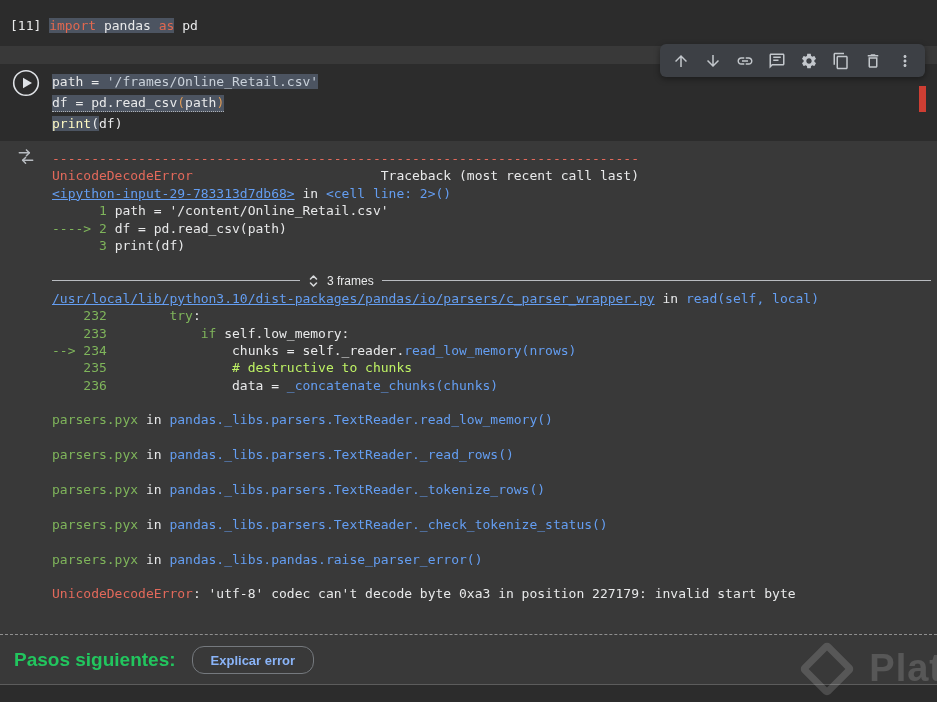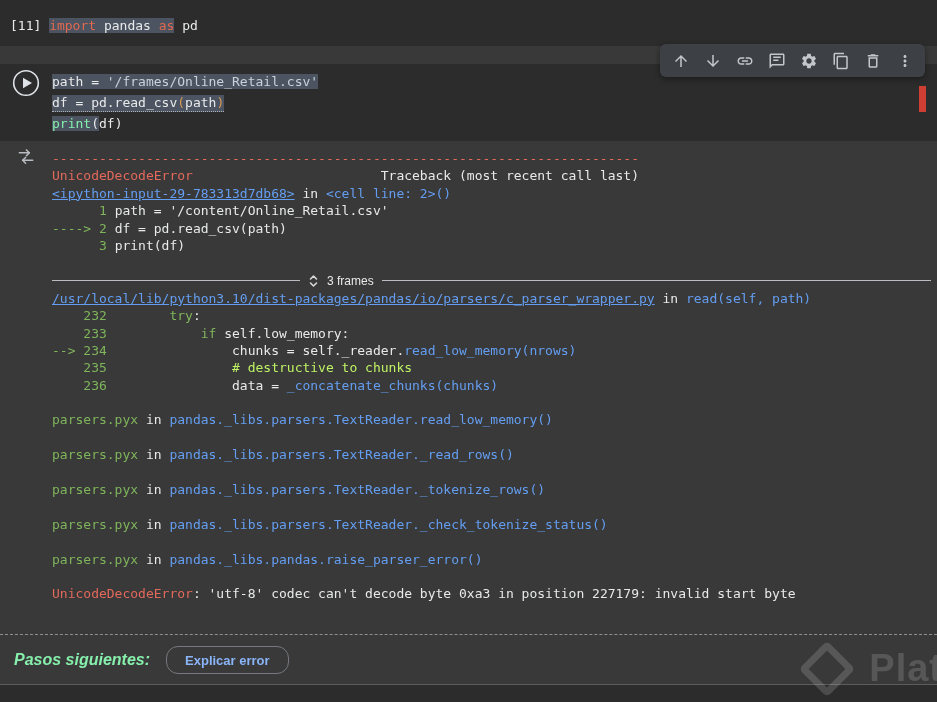--- a/index.html
+++ b/index.html
@@ -19,21 +19,21 @@
   .err-mark{position:absolute;right:11px;top:22px;width:7px;height:26px;background:#ce3e33;}
 
   
   .pln{color:#e8e9ea}
   .red{color:#e2695b}
   .grn{color:#7fb55b}
   .blu{color:#649ef2}
   .lnk{color:#649ef2;text-decoration:underline;cursor:pointer}
   .kw{color:#e2684f}
   .str{color:#c9d1da}
-  .fn{color:#86efac}
+  .fn{color:#fef9c3}
   .br{color:#dd9a57}
   .cmt{color:#bef264}
   .sel{background:#4c5461;}
   .wrap.sel{box-decoration-break:clone;}
   .dot{border-bottom:1px dotted rgba(255,255,255,.55);padding-bottom:1px;}
 
   
   .toolbar{position:absolute;top:44px;right:12px;height:33px;display:flex;align-items:center;
            gap:5px;padding:0 7px;background:#3d4045;border-radius:6px;
            box-shadow:0 2px 6px rgba(0,0,0,.4);z-index:6;}
@@ -47,21 +47,21 @@
   .out .tl{height:17.4px;white-space:pre;}
   .frames-row{display:flex;align-items:center;height:18px;gap:8px;cursor:pointer;}
   .rule{height:0;border-top:1px solid #b9bcc0;}
   .r1{width:248px;}
   .r2{flex:1;}
   .flabel{font:12px "Liberation Sans",sans-serif;color:#e8e9ea;}
 
   
   .next-steps{position:absolute;left:0;right:0;top:634px;height:50px;background:#393939;
               border-top:1px dashed #8f8f8f;display:flex;align-items:center;gap:16px;padding-left:14px;}
-  .ns-label{font-weight:bold;font-size:16px;color:#86efac;font-style:italic;}
+  .ns-label{font-weight:bold;font-size:19px;color:#22c55e;}
   .explain{height:28px;padding:0 18px;border:1px solid #75797e;border-radius:12px;background:transparent;
            color:#8ab4f8;font:bold 13px "Liberation Sans",sans-serif;cursor:pointer;}
 
   .bottom-strip{position:absolute;left:0;right:0;bottom:0;height:17px;background:#2c2c2c;border-top:1px solid #5c5c5c;}
 
   
   .watermark{position:absolute;right:-6px;bottom:12px;display:flex;align-items:center;gap:16px;
              opacity:.15;color:#ffffff;z-index:8;pointer-events:none;}
   .wm-diamond{width:26px;height:26px;border:7px solid #ffffff;border-radius:5px;transform:rotate(45deg);margin-right:6px;}
   .wm-text{font:bold 38px "Liberation Sans",sans-serif;letter-spacing:1px;}
@@ -156,21 +156,21 @@
     <div class="frames-row">
       <span class="rule r1"></span>
       <svg width="11" height="14" viewBox="0 0 10 14" fill="none" stroke="#d6d8da" stroke-width="1.6" stroke-linecap="round" stroke-linejoin="round">
         <path d="M2 5 5 2l3 3"></path>
           <path d="M2 9l3 3 3-3"></path>
       </svg>
       <span class="flabel">3 frames</span>
       <span class="rule r2"></span>
     </div>
     <div>
-        <div class="tl"><span class="wrap"><span class="lnk">/usr/local/lib/python3.10/dist-packages/pandas/io/parsers/c_parser_wrapper.py</span><span class="pln"> in </span><span class="blu">read(self, path)</span></span></div>
+        <div class="tl"><span class="wrap"><span class="lnk">/usr/local/lib/python3.10/dist-packages/pandas/io/parsers/c_parser_wrapper.py</span><span class="pln"> in </span><span class="blu">read(self, local)</span></span></div>
         <div class="tl"><span class="wrap"><span class="grn">    232</span><span class="pln">        </span><span class="grn">try</span><span class="pln">:</span></span></div>
         <div class="tl"><span class="wrap"><span class="grn">    233</span><span class="pln">            </span><span class="grn">if</span><span class="pln"> self.low_memory:</span></span></div>
         <div class="tl"><span class="wrap"><span class="grn">--&gt; 234</span><span class="pln">                chunks = self._reader.</span><span class="blu">read_low_memory(nrows)</span></span></div>
         <div class="tl"><span class="wrap"><span class="grn">    235</span><span class="pln">                </span><span class="cmt"># destructive to chunks</span></span></div>
         <div class="tl"><span class="wrap"><span class="grn">    236</span><span class="pln">                data = </span><span class="blu">_concatenate_chunks(chunks)</span></span></div>
         <div class="tl"><span class="wrap"></span></div>
         <div class="tl"><span class="wrap"><span class="grn">parsers.pyx</span><span class="pln"> in </span><span class="blu">pandas._libs.parsers.TextReader.read_low_memory()</span></span></div>
         <div class="tl"><span class="wrap"></span></div>
         <div class="tl"><span class="wrap"><span class="grn">parsers.pyx</span><span class="pln"> in </span><span class="blu">pandas._libs.parsers.TextReader._read_rows()</span></span></div>
         <div class="tl"><span class="wrap"></span></div>

